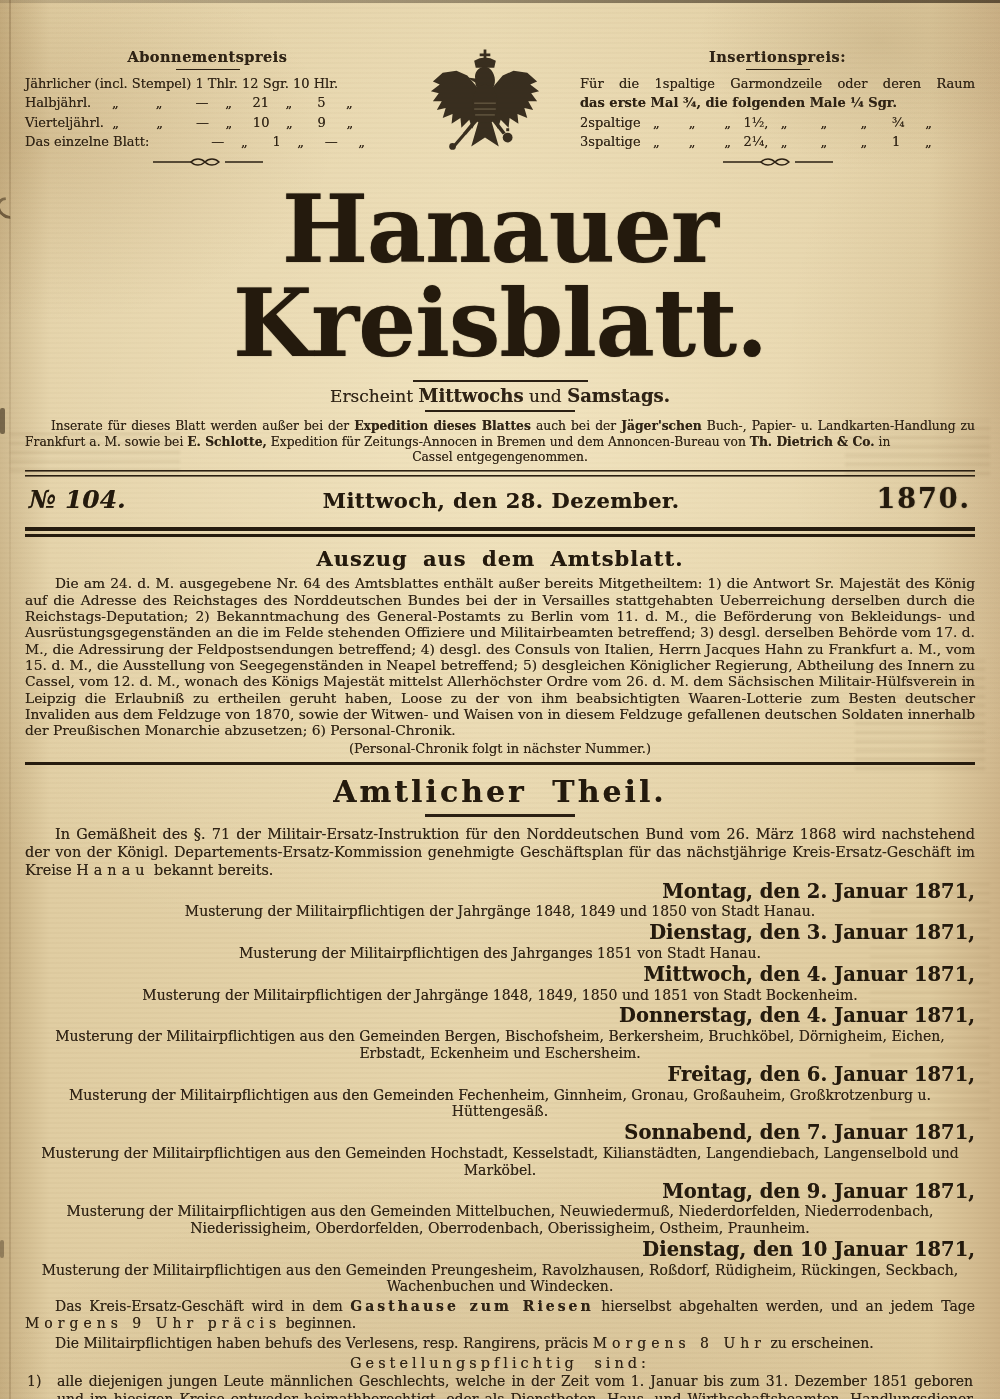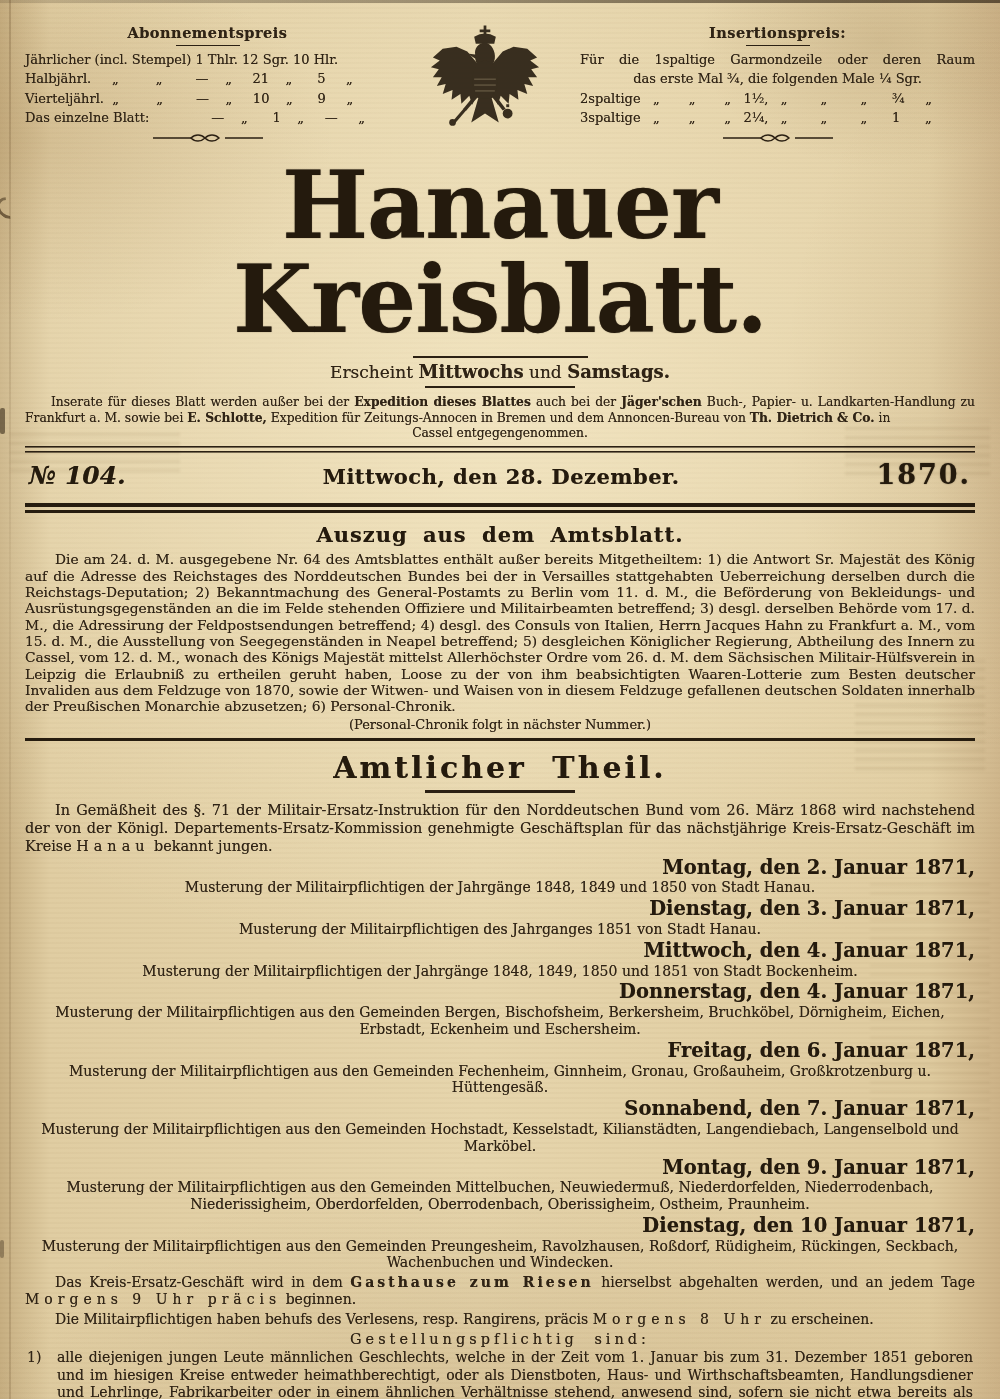--- a/index.html
+++ b/index.html
@@ -20,28 +20,28 @@
       linear-gradient(90deg,#c6ae81 0,#e0cda2 5%,#e6d5ac 48%,#dfcb9f 93%,#ccb287 100%);
     text-shadow:0 0 .45px rgba(47,35,21,.6);
   }
   .page::before{content:"";position:absolute;left:0;top:0;width:100%;height:3px;
     background:linear-gradient(90deg, rgba(40,28,14,.15), rgba(40,28,14,.55) 70%, rgba(40,28,14,.65));}
   .page::after{content:"";position:absolute;left:9px;top:0;width:2px;height:100%;
     background:linear-gradient(180deg, rgba(95,68,35,.25), rgba(95,68,35,.08) 40%, rgba(95,68,35,.2));}
   .sheet{position:relative;padding:0 25px;z-index:2;}
 
   
-  .mast-top{display:grid;grid-template-columns:365px 1fr 395px;align-items:start;padding-top:22px;min-height:132px;}
+  .mast-top{display:grid;grid-template-columns:365px 1fr 395px;align-items:start;padding-top:22px;min-height:132px;margin-top:24px;}
   .price-block{font-size:13px;line-height:1.5;}
   .price-title{text-align:center;font-weight:bold;font-size:14.5px;letter-spacing:.5px;}
   .price-underline{width:64px;height:1.2px;background:#2b2013;margin:1px auto 4px;}
   .price-row{white-space:pre;font-size:13px;}
   .ins-line{font-size:13px;}
   .ins-line1{display:flex;justify-content:space-between;}
-  .ins-line2{text-align:center;}
+  .ins-line2{text-align:left;font-weight:bold;}
   .ornament{display:block;margin:5px auto 0;}
 
   
   .eagle-wrap{display:flex;justify-content:center;align-items:flex-start;padding-top:2px;}
   .eagle-wrap svg{filter:blur(.3px);opacity:.92;}
 
   
   .title{
     text-align:center;font-weight:bold;font-size:94px;line-height:1.0;
     margin-top:4px;letter-spacing:-1px;transform:scaleX(.97);
@@ -206,21 +206,21 @@
     <div class="sec-heading">Auszug aus dem Amtsblatt.</div>
     <div class="body-text">Die am 24. d. M. ausgegebene Nr. 64 des Amtsblattes enthält außer bereits Mitgetheiltem: 1) die Antwort Sr. Majestät des König auf die Adresse des Reichstages des Norddeutschen Bundes bei der in Versailles stattgehabten Ueberreichung derselben durch die Reichstags-Deputation; 2) Bekanntmachung des General-Postamts zu Berlin vom 11. d. M., die Beförderung von Bekleidungs- und Ausrüstungsgegenständen an die im Felde stehenden Offiziere und Militairbeamten betreffend; 3) desgl. derselben Behörde vom 17. d. M., die Adressirung der Feldpostsendungen betreffend; 4) desgl. des Consuls von Italien, Herrn Jacques Hahn zu Frankfurt a. M., vom 15. d. M., die Ausstellung von Seegegenständen in Neapel betreffend; 5) desgleichen Königlicher Regierung, Abtheilung des Innern zu Cassel, vom 12. d. M., wonach des Königs Majestät mittelst Allerhöchster Ordre vom 26. d. M. dem Sächsischen Militair-Hülfsverein in Leipzig die Erlaubniß zu ertheilen geruht haben, Loose zu der von ihm beabsichtigten Waaren-Lotterie zum Besten deutscher Invaliden aus dem Feldzuge von 1870, sowie der Witwen- und Waisen von in diesem Feldzuge gefallenen deutschen Soldaten innerhalb der Preußischen Monarchie abzusetzen; 6) Personal-Chronik.</div>
     <div class="note-center">(Personal-Chronik folgt in nächster Nummer.)</div>
 
     <div class="rule-single-thick"></div>
 
     <div class="big-heading">Amtlicher Theil.</div>
     <div class="big-heading-rule"></div>
 
     <div class="intro">
-      <span>In Gemäßheit des §. 71 der Militair-Ersatz-Instruktion für den Norddeutschen Bund vom 26. März 1868 wird nachstehend der von der Königl. Departements-Ersatz-Kommission genehmigte Geschäftsplan für das nächstjährige Kreis-Ersatz-Geschäft im Kreise </span><span class="sperr">Hanau</span><span> bekannt jungen.</span>
+      <span>In Gemäßheit des §. 71 der Militair-Ersatz-Instruktion für den Norddeutschen Bund vom 26. März 1868 wird nachstehend der von der Königl. Departements-Ersatz-Kommission genehmigte Geschäftsplan für das nächstjährige Kreis-Ersatz-Geschäft im Kreise </span><span class="sperr">Hanau</span><span> bekannt bereits.</span>
     </div>
 
     <div>
       <div class="sched-date">Montag, den 2. Januar 1871,</div>
       <div class="sched-desc">Musterung der Militairpflichtigen der Jahrgänge 1848, 1849 und 1850 von Stadt Hanau.</div>
       <div class="sched-date">Dienstag, den 3. Januar 1871,</div>
       <div class="sched-desc">Musterung der Militairpflichtigen des Jahrganges 1851 von Stadt Hanau.</div>
       <div class="sched-date">Mittwoch, den 4. Januar 1871,</div>
       <div class="sched-desc">Musterung der Militairpflichtigen der Jahrgänge 1848, 1849, 1850 und 1851 von Stadt Bockenheim.</div>
       <div class="sched-date">Donnerstag, den 4. Januar 1871,</div>

